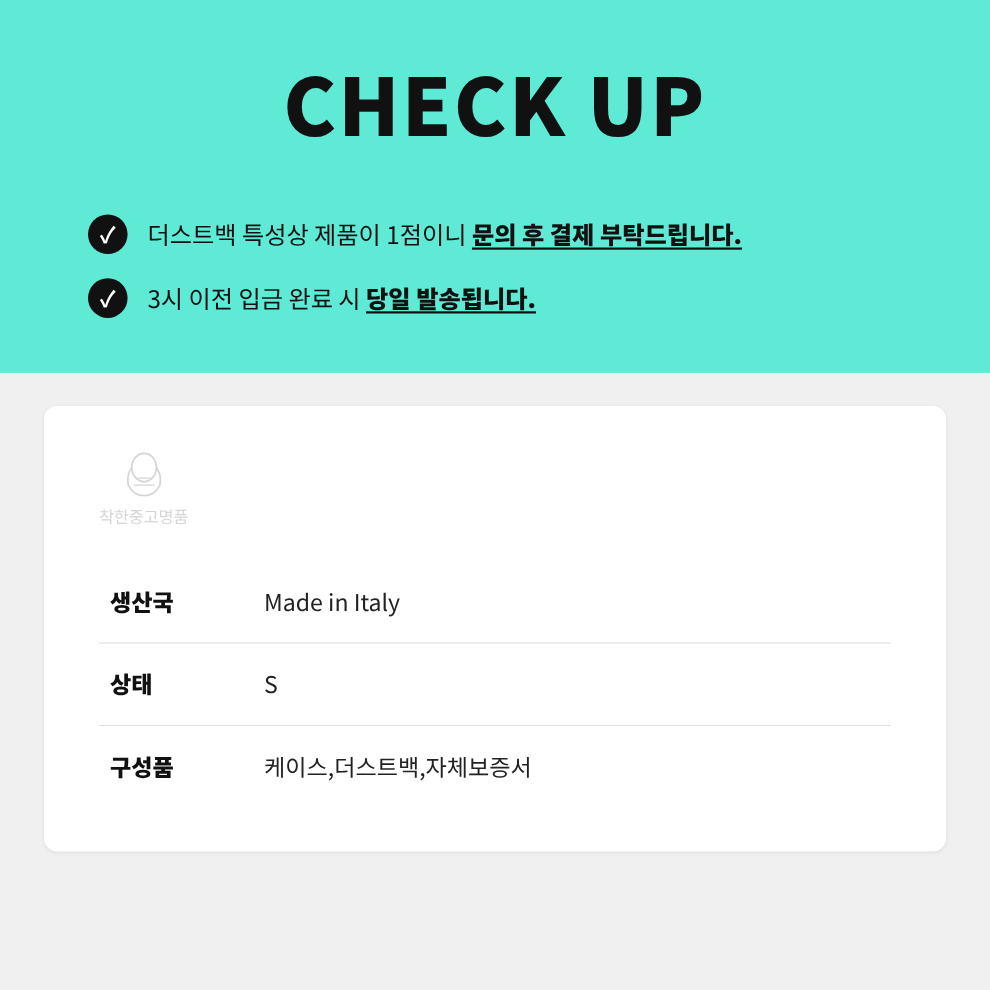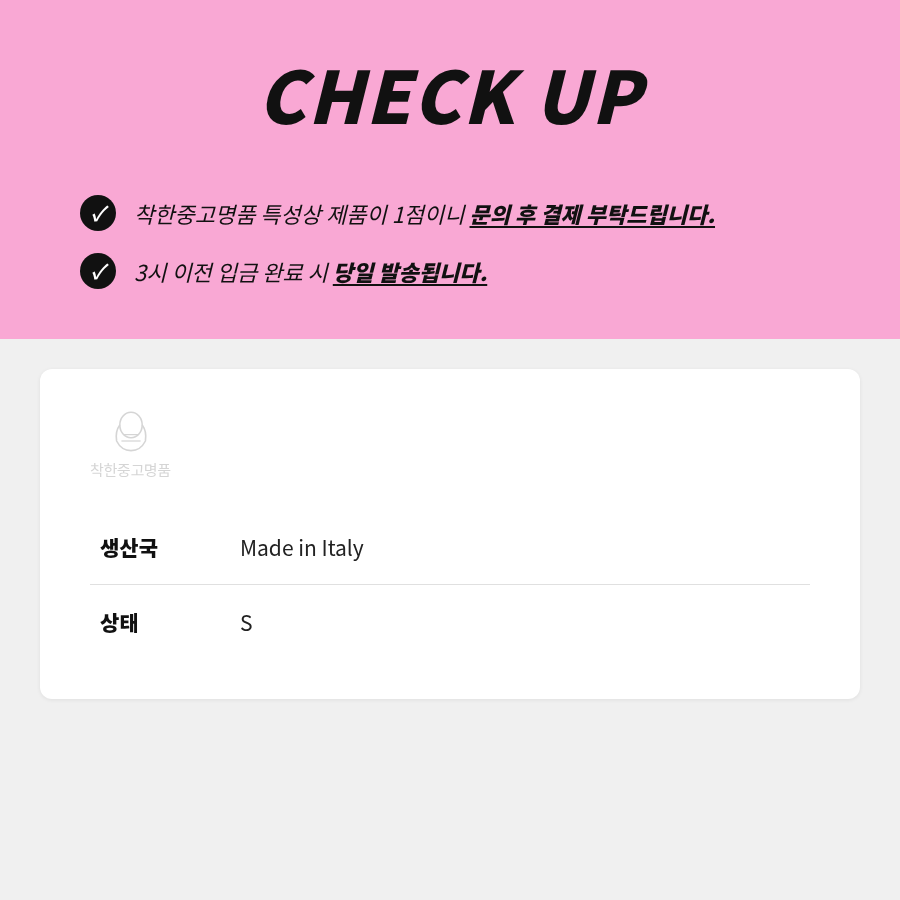--- a/index.html
+++ b/index.html
@@ -9,23 +9,22 @@
     }
 
     body {
       width: 900px;
       min-height: 900px;
       background-color: #f0f0f0;
       font-family: -apple-system, BlinkMacSystemFont, 'Apple SD Gothic Neo', 'Noto Sans KR', sans-serif;
     }
 
     .top-section {
-      background-color: #f9a8d4;
+      background-color: #5eead4;
       padding: 30px 60px 50px 60px;
-      font-style: italic;
     }
 
     .main-title {
       text-align: center;
       font-size: 72px;
       font-weight: 900;
       color: #111;
       letter-spacing: 2px;
       margin-bottom: 40px;
       padding: 10px 0;
@@ -151,21 +150,21 @@
 </head>
 <body>
 
 <div class="top-section">
   <h1 class="main-title">CHECK UP</h1>
 
   <ul class="check-list">
     <li class="check-item">
       <span class="check-icon"></span>
       <span class="check-text">
-        <span>착한중고명품 특성상 제품이 1점이니 </span><span class="highlight">문의 후 결제 부탁드립니다.</span>
+        <span>더스트백 특성상 제품이 1점이니 </span><span class="highlight">문의 후 결제 부탁드립니다.</span>
       </span>
     </li>
     <li class="check-item">
       <span class="check-icon"></span>
       <span class="check-text">
         <span>3시 이전 입금 완료 시 </span><span class="highlight">당일 발송됩니다.</span>
       </span>
     </li>
   </ul>
 </div>
@@ -186,15 +185,19 @@
   <table class="info-table">
     <tbody>
       <tr>
         <td class="label">생산국</td>
         <td class="value">Made in Italy</td>
       </tr>
       <tr>
         <td class="label">상태</td>
         <td class="value">S</td>
       </tr>
+      <tr>
+        <td class="label">구성품</td>
+        <td class="value">케이스,더스트백,자체보증서</td>
+      </tr>
     </tbody>
   </table>
 </div>
 
 </body></html>

